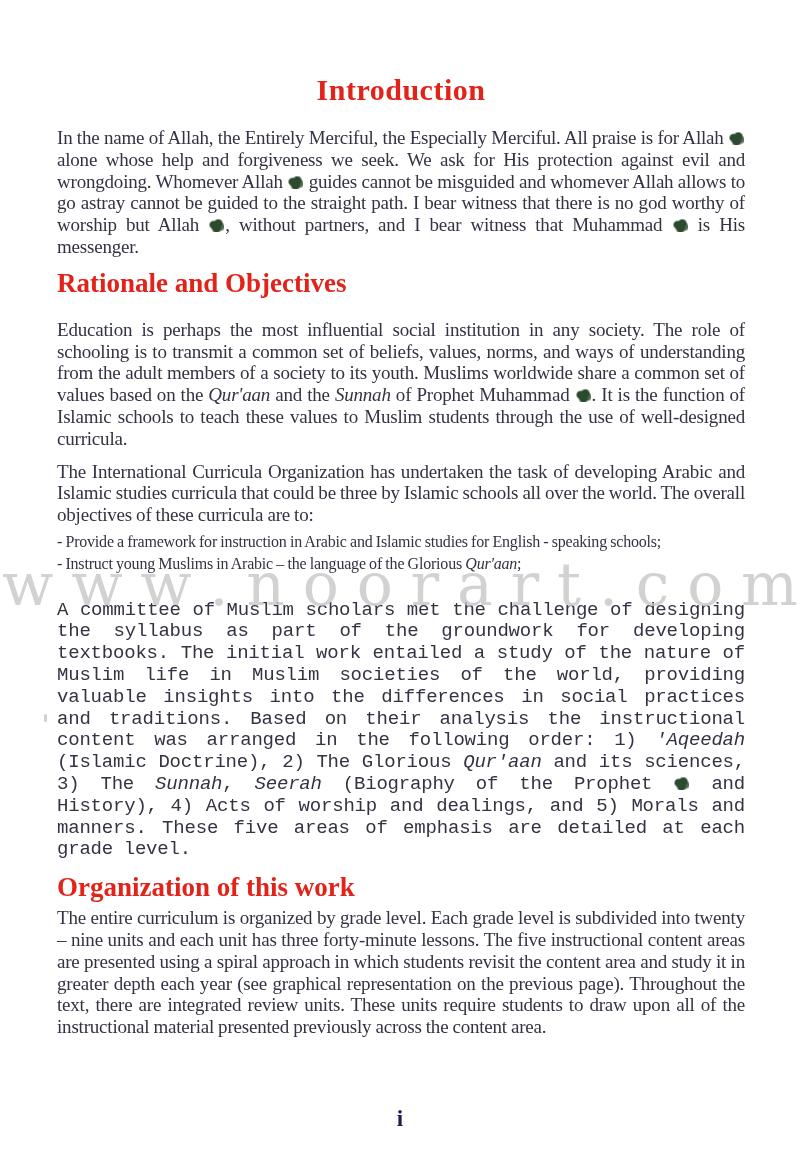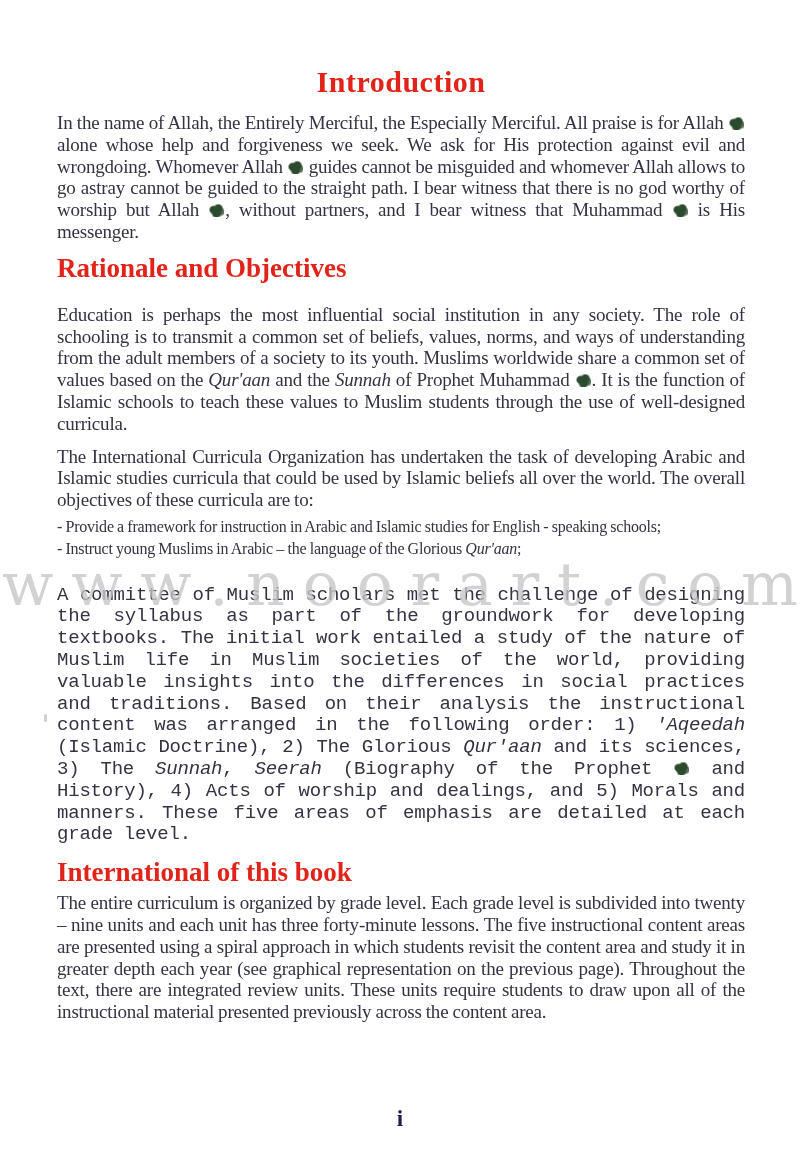--- a/index.html
+++ b/index.html
@@ -11,41 +11,41 @@
   }
   html,body{margin:0;padding:0;background:#ffffff;}
   .sheet{
     position:relative;
     width:800px;height:1161px;
     background:#ffffff;
     overflow:hidden;
     font-family:"Liberation Serif","DejaVu Serif",serif;
     color:var(--ink);
   }
-  .content{position:absolute;left:57px;right:55px;top:0;z-index:1;}
+  .content{position:absolute;left:57px;right:55px;top:8px;z-index:1;}
   .page-title{
     margin:64px 0 0;
     text-align:center;
     font-size:30px;line-height:36px;
     font-weight:bold;letter-spacing:.5px;
     color:var(--accent);
   }
   .body-para{
     margin:0;
     text-align:justify;
     font-size:19px;line-height:21.8px;
     letter-spacing:-.2px;word-spacing:-.5px;
   }
   .section-heading{
     margin:0;
     font-size:27px;line-height:24px;
     font-weight:bold;
     color:var(--accent);
   }
-  .intro{margin-top:12px;}
+  .intro{margin-top:19px;}
   .h-rationale{margin-top:13px;}
   .p-education{margin-top:24px;}
   .p-international{margin-top:11px;}
   .objectives{list-style:none;margin:5px 0 0;padding:0;}
   .objectives li{
     padding-left:12px;text-indent:-12px;
     text-align:justify;
     font-size:16px;line-height:21.8px;
     letter-spacing:-.2px;word-spacing:-.5px;
   }
@@ -97,32 +97,32 @@
 
     <h1 class="page-title">Introduction</h1>
 
     <p class="body-para intro"><span>In the name of Allah, the Entirely Merciful, the Especially Merciful. All praise is for Allah </span><span class="honorific" title="ﷻ"></span><span> alone whose help and forgiveness we seek. We ask for His protection against evil and wrongdoing. Whomever Allah </span><span class="honorific" title="ﷻ"></span><span> guides cannot be misguided and whomever Allah allows to go astray cannot be guided to the straight path. I bear witness that there is no god worthy of worship but Allah </span><span class="honorific" title="ﷻ"></span><span>, without partners, and I bear witness that Muhammad </span><span class="honorific" title="ﷺ"></span><span> is His messenger.</span></p>
 
     <section>
       <h2 class="section-heading h-rationale">Rationale and Objectives</h2>
 
       <p class="body-para p-education"><span>Education is perhaps the most influential social institution in any society. The role of schooling is to transmit a common set of beliefs, values, norms, and ways of understanding from the adult members of a society to its youth. Muslims worldwide share a common set of values based on the </span><i>Qur'aan</i><span> and the </span><i>Sunnah</i><span> of Prophet Muhammad </span><span class="honorific" title="ﷺ"></span><span>. It is the function of Islamic schools to teach these values to Muslim students through the use of well-designed curricula.</span></p>
 
-      <p class="body-para p-international"><span>The International Curricula Organization has undertaken the task of developing Arabic and Islamic studies curricula that could be used by Islamic beliefs all over the world. The overall objectives of these curricula are to:</span></p>
+      <p class="body-para p-international"><span>The International Curricula Organization has undertaken the task of developing Arabic and Islamic studies curricula that could be three by Islamic schools all over the world. The overall objectives of these curricula are to:</span></p>
 
       <ul class="objectives">
         <li><span>- Provide a framework for instruction in Arabic and Islamic studies for English - speaking schools;</span></li>
         <li><span>- Instruct young Muslims in Arabic – the language of the Glorious </span><i>Qur'aan</i><span>;</span></li>
       </ul>
 
       <p class="body-para p-committee"><span>A committee of Muslim scholars met the challenge of designing the syllabus as part of the groundwork for developing textbooks. The initial work entailed a study of the nature of Muslim life in Muslim societies of the world, providing valuable insights into the differences in social practices and traditions. Based on their analysis the instructional content was arranged in the following order: 1) </span><i>'Aqeedah</i><span> (Islamic Doctrine), 2) The Glorious </span><i>Qur'aan</i><span> and its sciences, 3) The </span><i>Sunnah</i><span>, </span><i>Seerah</i><span> (Biography of the Prophet </span><span class="honorific" title="ﷺ"></span><span> and History), 4) Acts of worship and dealings, and 5) Morals and manners. These five areas of emphasis are detailed at each grade level.</span></p>
     </section>
 
     <section>
-      <h2 class="section-heading h-organization">International of this book</h2>
+      <h2 class="section-heading h-organization">Organization of this work</h2>
 
       <p class="body-para p-curriculum"><span>The entire curriculum is organized by grade level. Each grade level is subdivided into twenty – nine units and each unit has three forty-minute lessons. The five instructional content areas are presented using a spiral approach in which students revisit the content area and study it in greater depth each year (see graphical representation on the previous page). Throughout the text, there are integrated review units. These units require students to draw upon all of the instructional material presented previously across the content area.</span></p>
     </section>
 
   </div>
 
   <div class="watermark">
       <span>w</span>
       <span>w</span>
       <span>w</span>

